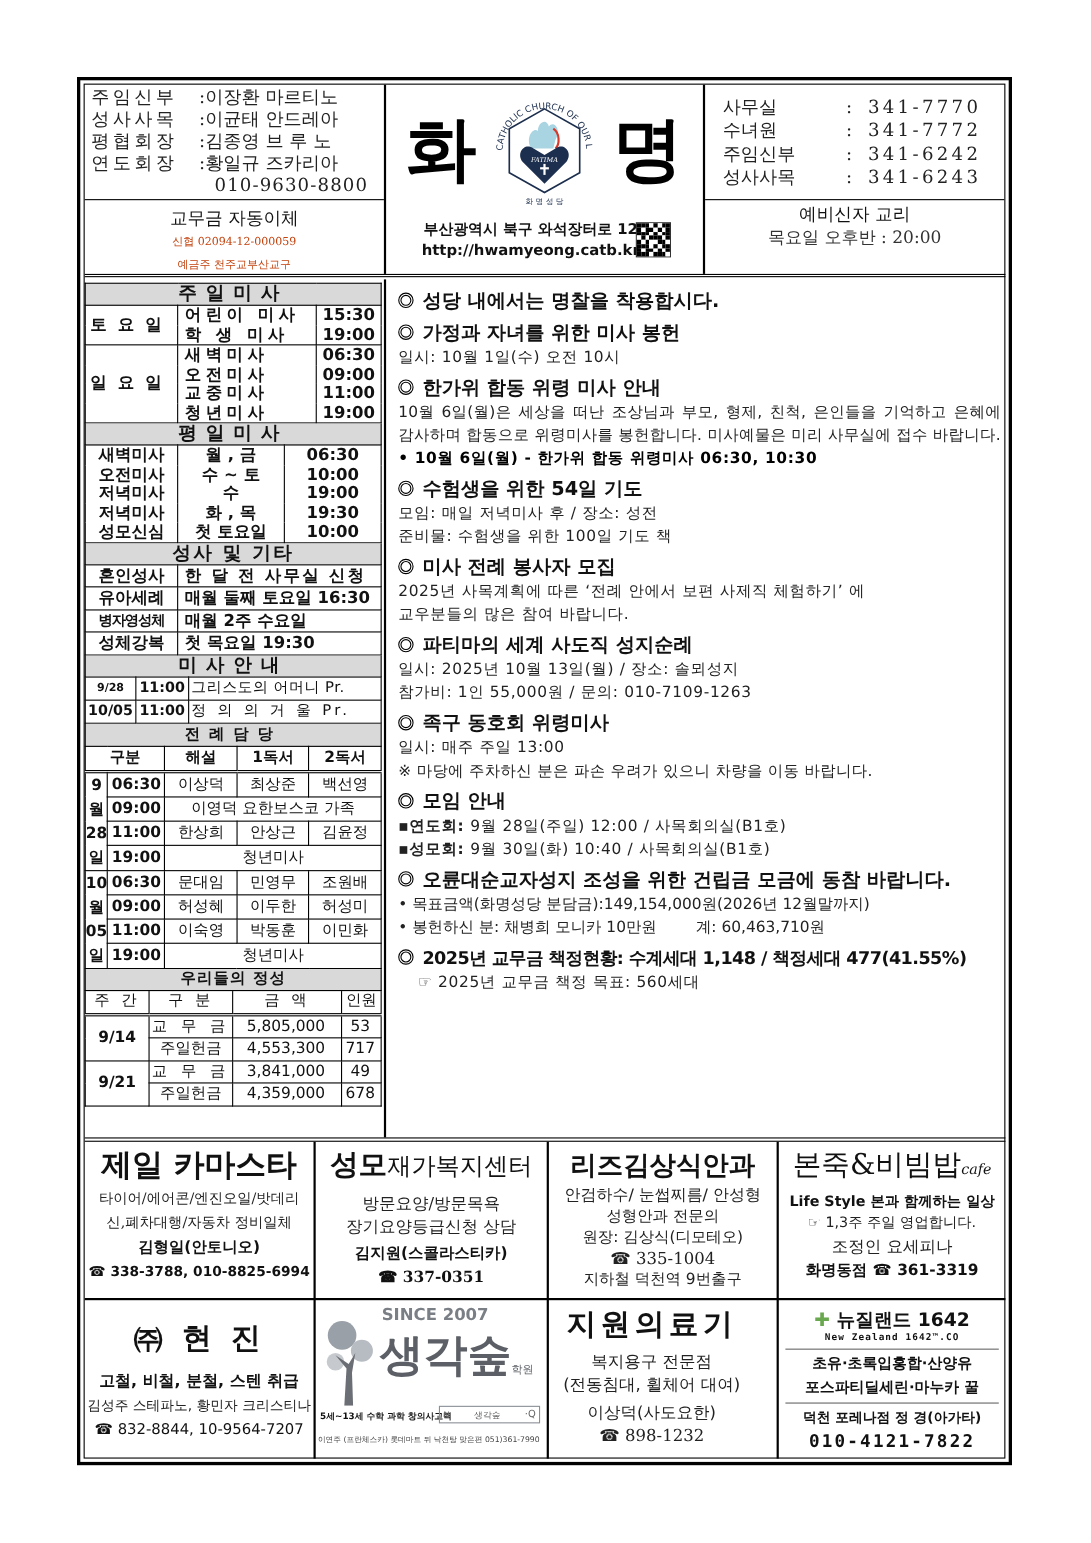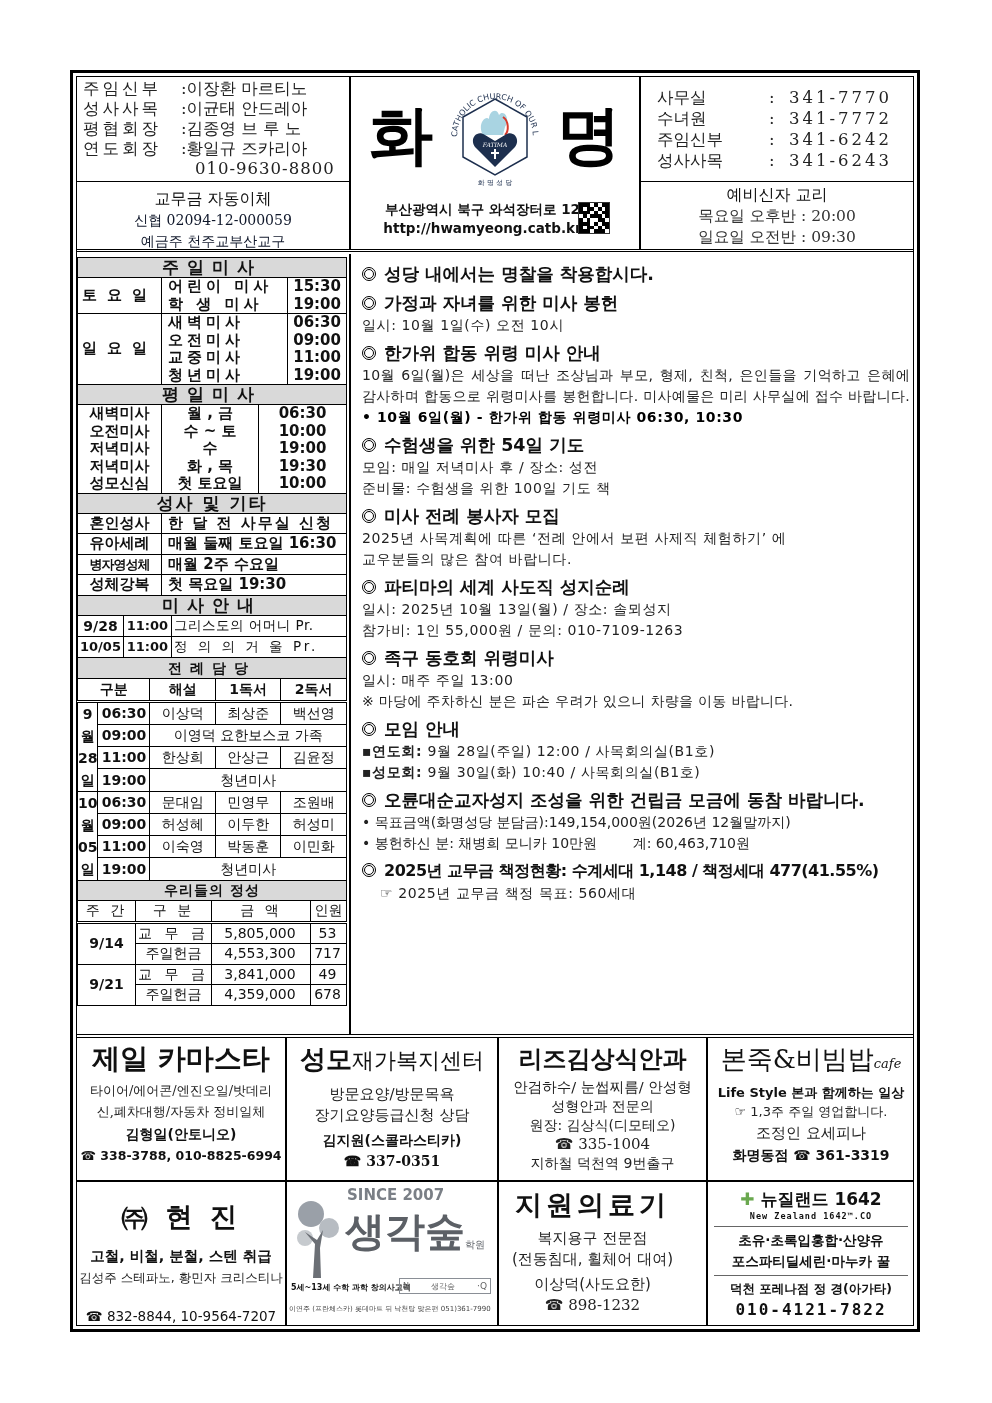--- a/index.html
+++ b/index.html
@@ -8,21 +8,21 @@
   .frame-outer { position: absolute; left: 70px; top: 70px; width: 850px; height: 1262px; border: 3px solid #000; }
   .frame-inner { position: absolute; left: 76px; top: 76px; width: 838px; height: 1250px; border: 1.5px solid #000; }
 
   
   .hdr-left { position: absolute; left: 77px; top: 77px; width: 272px; height: 104px; padding: 2px 6px; font-family: "DejaVu Serif", serif; font-size: 16.5px; line-height: 20px; color: #222; }
   .hdr-left .row { display: flex; white-space: nowrap; }
   .hdr-left .k { width: 98px; letter-spacing: 3px; }
   .hdr-left .phone { padding-left: 112px; letter-spacing: 1px; }
   .hdr-left-bottom { position: absolute; left: 77px; top: 181px; width: 272px; height: 68px; border-top: 1.5px solid #000; text-align: center; font-family: "DejaVu Serif", serif; }
   .hdr-left-bottom .t { font-family: "DejaVu Sans", sans-serif; font-size: 16px; margin-top: 7px; }
-  .hdr-left-bottom .l { font-size: 14px; line-height: 21px; color: #0f172a; }
+  .hdr-left-bottom .l { font-size: 10px; line-height: 21px; color: #c2410c; }
   .vline1 { position: absolute; left: 349px; top: 77px; width: 1.5px; height: 172px; background: #000; }
   .vline2 { position: absolute; left: 639px; top: 77px; width: 1.5px; height: 172px; background: #000; }
 
   .hdr-center { position: absolute; left: 351px; top: 77px; width: 288px; height: 172px; }
   .title-hwa, .title-myeong { position: absolute; top: 15px; font-size: 64px; font-weight: bold; font-family: "DejaVu Sans", sans-serif; color: #000; }
   .title-hwa { left: 18px; }
   .title-myeong { left: 206px; }
   .logo { position: absolute; left: 92px; top: 8px; width: 104px; height: 104px; }
   .addr { position: absolute; left: 24px; top: 123px; width: 215px; font-size: 13.5px; font-weight: bold; text-align: center; line-height: 19px; }
   .qr { position: absolute; left: 227px; top: 125px; width: 32px; height: 32px; border: 1px solid #333; display: grid; grid-template-columns: repeat(8,1fr); }
@@ -219,21 +219,20 @@
     </div>
   <div class="row">
       <span class="k">성사사목</span>
       <span class="sep">:</span>
       <span class="v">341-6243</span>
     </div>
 </div>
 <div class="hdr-right-bottom">
   <div class="t">예비신자 교리</div>
   <div class="l">목요일 오후반 : 20:00</div>
-  <div class="l">일요일 오전반 : 09:30</div>
 </div>
 <div class="hline-hdr"></div>
 
 <div class="vline-col"></div>
 <div class="left-col">
   <table class="sched">
     <tbody>
         <tr>
           <td colspan="3" class="sec-head">주일미사</td>
         </tr>
@@ -319,21 +318,21 @@
           <td style="text-align:left;padding-left:6px">첫 목요일 19:30</td>
         </tr>
   </tbody>
     </table>
   <table>
     <tbody>
         <tr>
           <td colspan="3" class="sec-head" style="border-top:none">미사안내</td>
         </tr>
     <tr>
-          <td style="width:44px;font-size:14px;line-height:20px">9/28</td>
+          <td style="width:44px;font-size:10px;line-height:20px">9/28</td>
           <td style="width:48px;font-size:13px">11:00</td>
           <td class="normal" style="text-align:left;font-size:13.5px;letter-spacing:0.5px">그리스도의 어머니 Pr.</td>
         </tr>
     <tr>
           <td style="font-size:13px;line-height:20px">10/05</td>
           <td style="font-size:13px">11:00</td>
           <td class="normal" style="text-align:left;font-size:13.5px;letter-spacing:3px">정 의 의 거 울 Pr.</td>
         </tr>
   </tbody>
     </table>
@@ -523,21 +522,21 @@
   <div class="lb" style="font-size:13px;line-height:19px">Life Style 본과 함께하는 일상</div>
   <div class="l" style="font-size:13px;line-height:19px">☞ 1,3주 주일 영업합니다.</div>
   <div class="l" style="font-size:15px;line-height:24px">조정인 요세피나</div>
   <div class="lb">화명동점 ☎ 361-3319</div>
 </div>
 
 <div class="ad" style="left:77px;top:1184px;width:208px;height:142px">
   <div class="big" style="font-size:27px;margin-top:14px;letter-spacing:4px">㈜ 현 진</div>
   <div class="lb" style="font-size:14.5px;margin-top:10px">고철, 비철, 분철, 스텐 취급</div>
   <div class="l" style="font-size:12.5px">김성주 스테파노, 황민자 크리스티나</div>
-  <div class="lb" style="font-size:13.5px;font-weight:normal;margin-top:18px">☎ 832-8844, 10-9564-7207</div>
+  <div class="lb" style="font-size:13.5px;font-weight:normal;margin-top:2px">☎ 832-8844, 10-9564-7207</div>
 </div>
 <div class="ad" style="left:287px;top:1184px;width:210px;height:142px">
   <svg style="position:absolute;left:6px;top:14px" width="50" height="80" viewBox="0 0 50 80">
     <circle cx="18" cy="16" r="13" fill="#9aa0a8"></circle>
       <circle cx="36" cy="30" r="10" fill="#b7bcc2"></circle>
       <circle cx="12" cy="40" r="8" fill="#c6cace"></circle>
     <path d="M20,80 L22,46 L12,34 L24,42 L30,32 L27,50 L28,80 Z" fill="#6b6f75"></path>
   </svg>
   <div style="position:absolute;left:60px;top:2px;font-weight:bold;font-size:15px;color:#7a7f86">SINCE 2007</div>
   <div style="position:absolute;left:58px;top:20px;font-weight:bold;font-size:40px;color:#5c6066;white-space:nowrap">생각숲</div>

